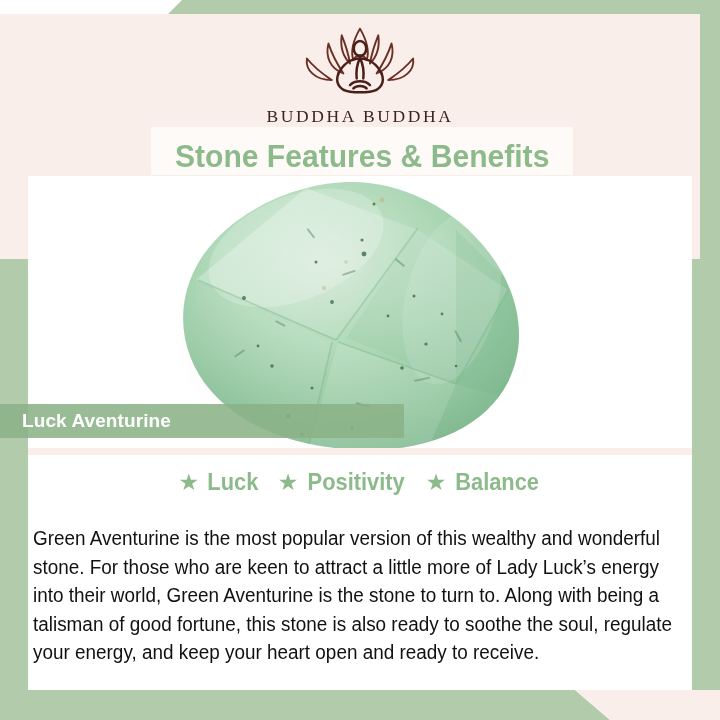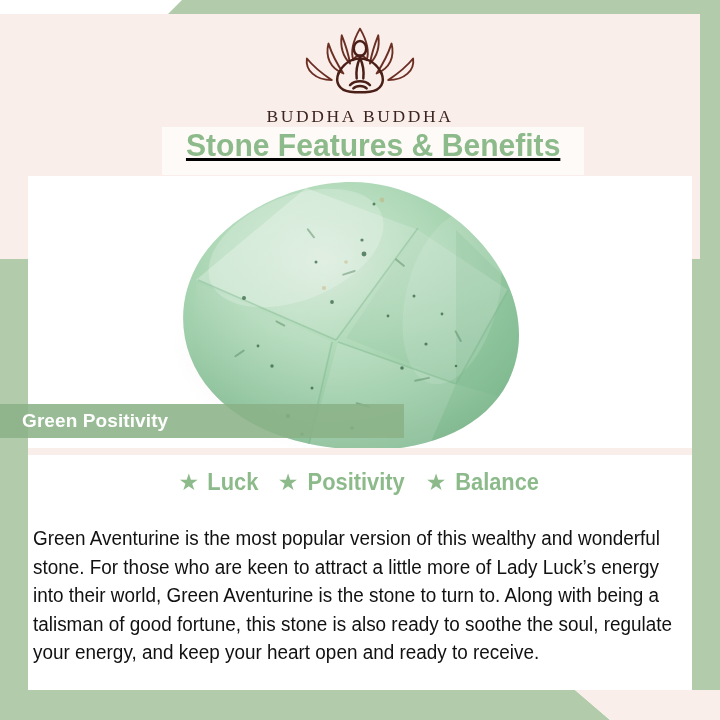--- a/index.html
+++ b/index.html
@@ -100,29 +100,28 @@
     font-family: "Liberation Serif", serif;
     font-size: 17.5px;
     letter-spacing: 2.6px;
     color: #3c2420;
     font-weight: 400;
   }
 
   
   .title-banner {
     position: absolute;
-    left: 162px;
+    left: 151px;
     top: 127px;
     width: 422px;
     height: 48px;
     background: #fdfaf7;
     display: flex;
-    align-items: flex-start;
+    align-items: flex-end;
     justify-content: center;
-    text-decoration: underline;
   }
   .title-text {
     font-family: "Liberation Sans Narrow", "Liberation Sans", sans-serif;
     font-size: 32px;
     font-weight: bold;
     color: #8cba8a;
     letter-spacing: 0px;
     transform: scaleX(0.94);
     white-space: nowrap;
   }
@@ -393,21 +392,21 @@
             <circle cx="168" cy="118" r="2.0"></circle>
             <circle cx="190" cy="92" r="1.8"></circle>
             <circle cx="128" cy="262" r="1.8"></circle>
           </g>
         </g>
       </svg>
     </div>
   </div>
 
   <div class="caption-bar">
-    <span class="caption-text">Green Positivity</span>
+    <span class="caption-text">Luck Aventurine</span>
   </div>
 
   <div class="thin-pink-rule"></div>
 
   <div class="body-card">
 
     <div class="benefits">
       <div class="benefit">
         <span class="benefit-star">★</span>
         <span class="benefit-label">Luck</span>

